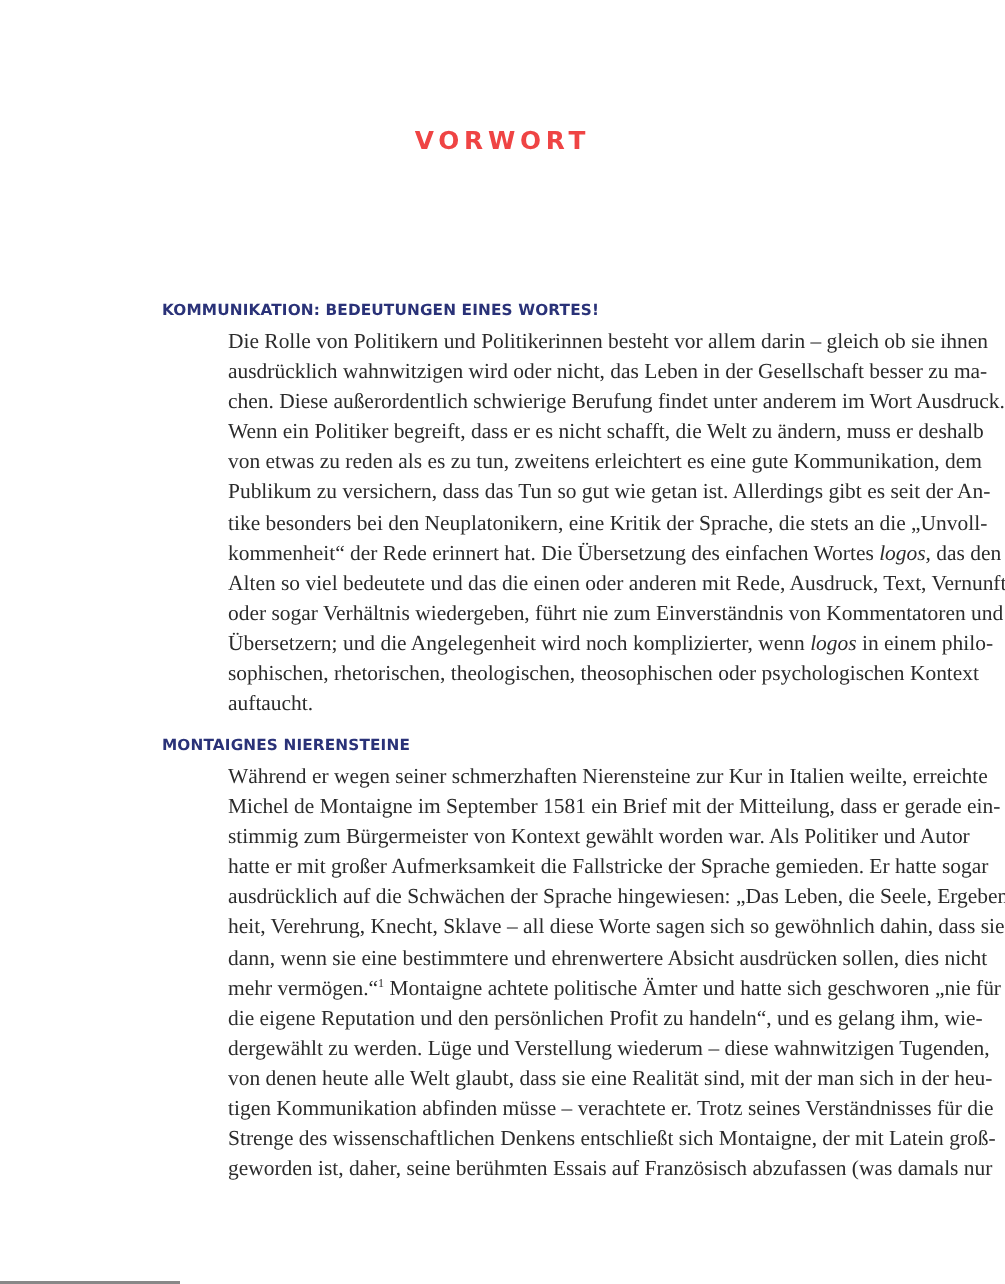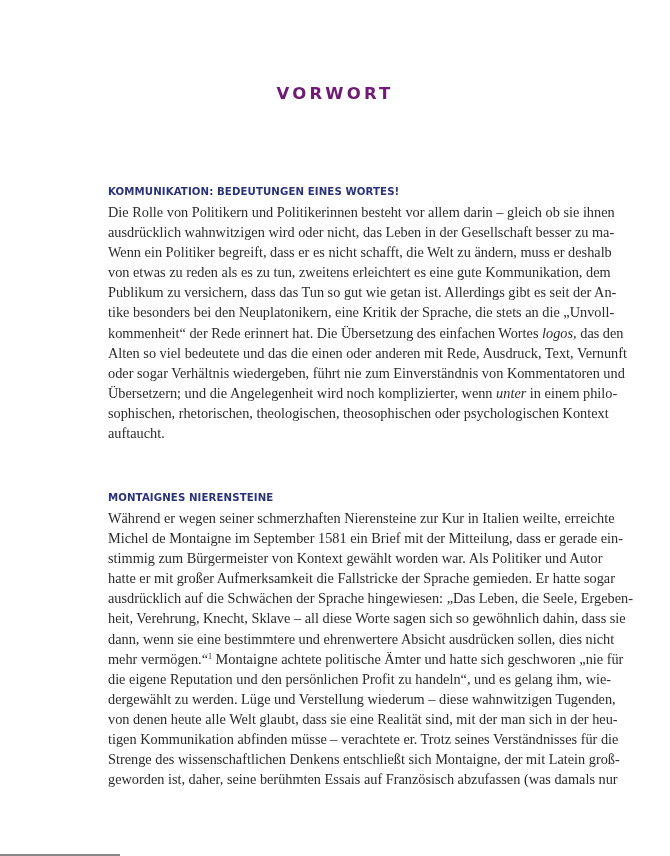--- a/index.html
+++ b/index.html
@@ -1,60 +1,61 @@
 <!DOCTYPE html>
 <html><head>
 <meta charset="utf-8">
 <style>
   html, body { margin: 0; padding: 0; background: #ffffff; }
   body { width: 670px; height: 856px; position: relative; overflow: hidden; }
   .page { position: absolute; left: 0; top: 0; width: 670px; height: 856px; background: #fff; }
   .title {
     position: absolute; left: 0; width: 670px; top: 84px; text-align: center;
     font-family: "DejaVu Sans", sans-serif; font-weight: bold; font-size: 16.5px;
-    letter-spacing: 3.2px; color: #701a75;
+    letter-spacing: 3.2px; color: #ef4444;
   }
   .section { position: absolute; left: 108px; width: 456px; }
-  .sec1 { top: 184px; }
+  .sec1 { top: 200px; }
   .sec2 { top: 490px; }
   .heading {
     font-family: "DejaVu Sans", sans-serif; font-weight: bold; font-size: 10.2px;
     color: #2a3278; letter-spacing: 0.1px; margin: 0 0 2px 0; line-height: 16px;
   }
   .line {
     font-family: "Liberation Serif", serif; font-size: 14.3px; color: #2b2b2b;
     line-height: 20.1px; height: 20.1px; white-space: nowrap;
-    text-align: justify; text-align-last: justify;
+    text-align: justify; text-align-last: justify; margin-left: 44px;
   }
   .line.last { text-align-last: left; }
   .line i { font-style: italic; }
   sup { font-size: 8px; line-height: 0; vertical-align: 5px; }
   .footbar {
     position: absolute; left: 0; top: 854px; width: 120px; height: 2px; background: #888;
   }
 </style>
 </head>
 <body>
 
 <div class="page">
   <div class="title">VORWORT</div>
 
   <div class="section sec1">
     <div class="heading">KOMMUNIKATION: BEDEUTUNGEN EINES WORTES!</div>
     <div>
       <div class="line">Die Rolle von Politikern und Politikerinnen besteht vor allem darin – gleich ob sie ihnen</div>
       <div class="line">ausdrücklich wahnwitzigen wird oder nicht, das Leben in der Gesellschaft besser zu ma-</div>
+      <div class="line">chen. Diese außerordentlich schwierige Berufung findet unter anderem im Wort Ausdruck.</div>
       <div class="line">Wenn ein Politiker begreift, dass er es nicht schafft, die Welt zu ändern, muss er deshalb</div>
       <div class="line">von etwas zu reden als es zu tun, zweitens erleichtert es eine gute Kommunikation, dem</div>
       <div class="line">Publikum zu versichern, dass das Tun so gut wie getan ist. Allerdings gibt es seit der An-</div>
       <div class="line">tike besonders bei den Neuplatonikern, eine Kritik der Sprache, die stets an die „Unvoll-</div>
       <div class="line"><span>kommenheit“ der Rede erinnert hat. Die Übersetzung des einfachen Wortes </span><i>logos,</i><span> das den</span></div>
       <div class="line">Alten so viel bedeutete und das die einen oder anderen mit Rede, Ausdruck, Text, Vernunft</div>
       <div class="line">oder sogar Verhältnis wiedergeben, führt nie zum Einverständnis von Kommentatoren und</div>
-      <div class="line"><span>Übersetzern; und die Angelegenheit wird noch komplizierter, wenn </span><i>unter</i><span> in einem philo-</span></div>
+      <div class="line"><span>Übersetzern; und die Angelegenheit wird noch komplizierter, wenn </span><i>logos</i><span> in einem philo-</span></div>
       <div class="line">sophischen, rhetorischen, theologischen, theosophischen oder psychologischen Kontext</div>
       <div class="line last">auftaucht.</div>
     </div>
   </div>
 
   <div class="section sec2">
     <div class="heading">MONTAIGNES NIERENSTEINE</div>
     <div>
       <div class="line">Während er wegen seiner schmerzhaften Nierensteine zur Kur in Italien weilte, erreichte</div>
       <div class="line">Michel de Montaigne im September 1581 ein Brief mit der Mitteilung, dass er gerade ein-</div>

